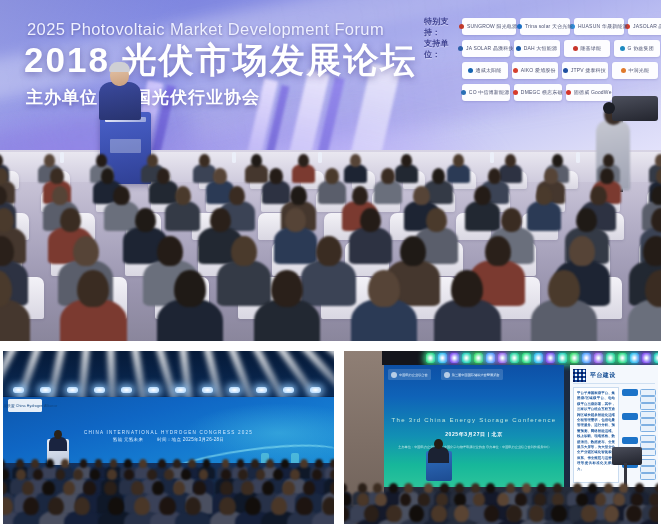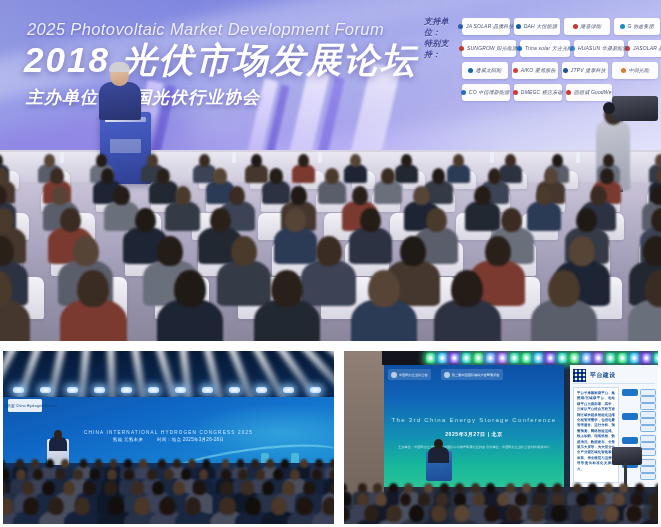--- a/index.html
+++ b/index.html
@@ -7,21 +7,20 @@
   .collage{position:relative;width:661px;height:527px;background:#fff;}
 
   
   .main-photo{position:absolute;left:0;top:0;width:661px;height:341px;overflow:hidden;background:#2b2f5e;}
 
   
   .stage-screen{position:absolute;left:0;top:0;width:661px;height:185px;
     background:
       linear-gradient(115deg, rgba(255,255,255,.20) 0%, rgba(255,255,255,0) 26%),
       linear-gradient(160deg,#6f77d6 0%,#7e86e0 16%,#8a8fe4 30%,#9fa3ea 44%,#b5b8f0 58%,#c9cbf4 72%,#dcdcf8 86%,#eceaff 100%);
-    font-style: italic;
   }
   .scr-band{position:absolute;transform-origin:left center;}
   .band1{left:-60px;top:70px;width:820px;height:40px;transform:rotate(-11deg);
     background:linear-gradient(90deg,rgba(255,255,255,.30),rgba(255,255,255,.05));filter:blur(7px);}
   .band2{left:-40px;top:140px;width:820px;height:60px;transform:rotate(-9deg);
     background:linear-gradient(90deg,rgba(120,110,215,.42),rgba(180,175,240,.10));filter:blur(9px);}
   .band3{left:180px;top:30px;width:640px;height:120px;transform:rotate(-14deg);
     background:linear-gradient(100deg,rgba(255,255,255,.16),rgba(255,255,255,0));filter:blur(12px);}
   .glow-left{position:absolute;left:-40px;top:95px;width:300px;height:140px;
     background:radial-gradient(ellipse at 40% 50%,rgba(145,120,235,.55),rgba(145,120,235,0) 68%);filter:blur(6px);}
@@ -208,58 +207,58 @@
       <div class="stripe s6"></div>
       <div class="stripe s7"></div>
       <div class="stripe s8"></div>
 
       <div class="title-en">2025 Photovoltaic Market Development Forum</div>
       <div class="title-cn">2018 光伏市场发展论坛</div>
       <div class="title-host">主办单位：中国光伏行业协会</div>
 
       <div class="sponsor-wrap">
         <div class="sp-row">
+          <div class="sp-label">特别支持：</div>
+          <div class="sp-logos" id="sp-special">
+              <div class="logo" style="width: 48px;">
+                <i class="mark" style="background: rgb(192, 57, 43);"></i>
+                <span>SUNGROW 阳光电源</span>
+              </div>
+              <div class="logo" style="width: 44px;">
+                <i class="mark" style="background: rgb(27, 111, 196);"></i>
+                <span>Trina solar 天合光能</span>
+              </div>
+              <div class="logo" style="width: 44px;">
+                <i class="mark" style="background: rgb(46, 139, 214);"></i>
+                <span>HUASUN 华晟新能源</span>
+              </div>
+              <div class="logo" style="width: 44px;">
+                <i class="mark" style="background: rgb(210, 60, 46);"></i>
+                <span>JASOLAR 晶澳智慧</span>
+              </div>
+            </div>
+        </div>
+        <div class="sp-row">
           <div class="sp-label">支持单位：</div>
           <div class="sp-logos" id="sp-sup1">
               <div class="logo" style="width: 42px;">
                 <i class="mark" style="background: rgb(44, 95, 168);"></i>
                 <span>JA SOLAR 晶澳科技</span>
               </div>
               <div class="logo" style="width: 36px;">
                 <i class="mark" style="background: rgb(21, 88, 168);"></i>
                 <span>DAH 大恒能源</span>
               </div>
               <div class="logo" style="width: 40px;">
                 <i class="mark" style="background: rgb(199, 53, 43);"></i>
                 <span>隆基绿能</span>
               </div>
               <div class="logo" style="width: 38px;">
                 <i class="mark" style="background: rgb(30, 138, 192);"></i>
                 <span>G 协鑫集团</span>
-              </div>
-            </div>
-        </div>
-        <div class="sp-row">
-          <div class="sp-label">特别支持：</div>
-          <div class="sp-logos" id="sp-special">
-              <div class="logo" style="width: 48px;">
-                <i class="mark" style="background: rgb(192, 57, 43);"></i>
-                <span>SUNGROW 阳光电源</span>
-              </div>
-              <div class="logo" style="width: 44px;">
-                <i class="mark" style="background: rgb(27, 111, 196);"></i>
-                <span>Trina solar 天合光能</span>
-              </div>
-              <div class="logo" style="width: 44px;">
-                <i class="mark" style="background: rgb(46, 139, 214);"></i>
-                <span>HUASUN 华晟新能源</span>
-              </div>
-              <div class="logo" style="width: 44px;">
-                <i class="mark" style="background: rgb(210, 60, 46);"></i>
-                <span>JASOLAR 晶澳智慧</span>
               </div>
             </div>
         </div>
         <div class="sp-row">
           <div class="sp-logos indent" id="sp-sup2">
               <div class="logo" style="width: 40px;">
                 <i class="mark" style="background: rgb(22, 100, 176);"></i>
                 <span>通威太阳能</span>
               </div>
               <div class="logo" style="width: 40px;">

